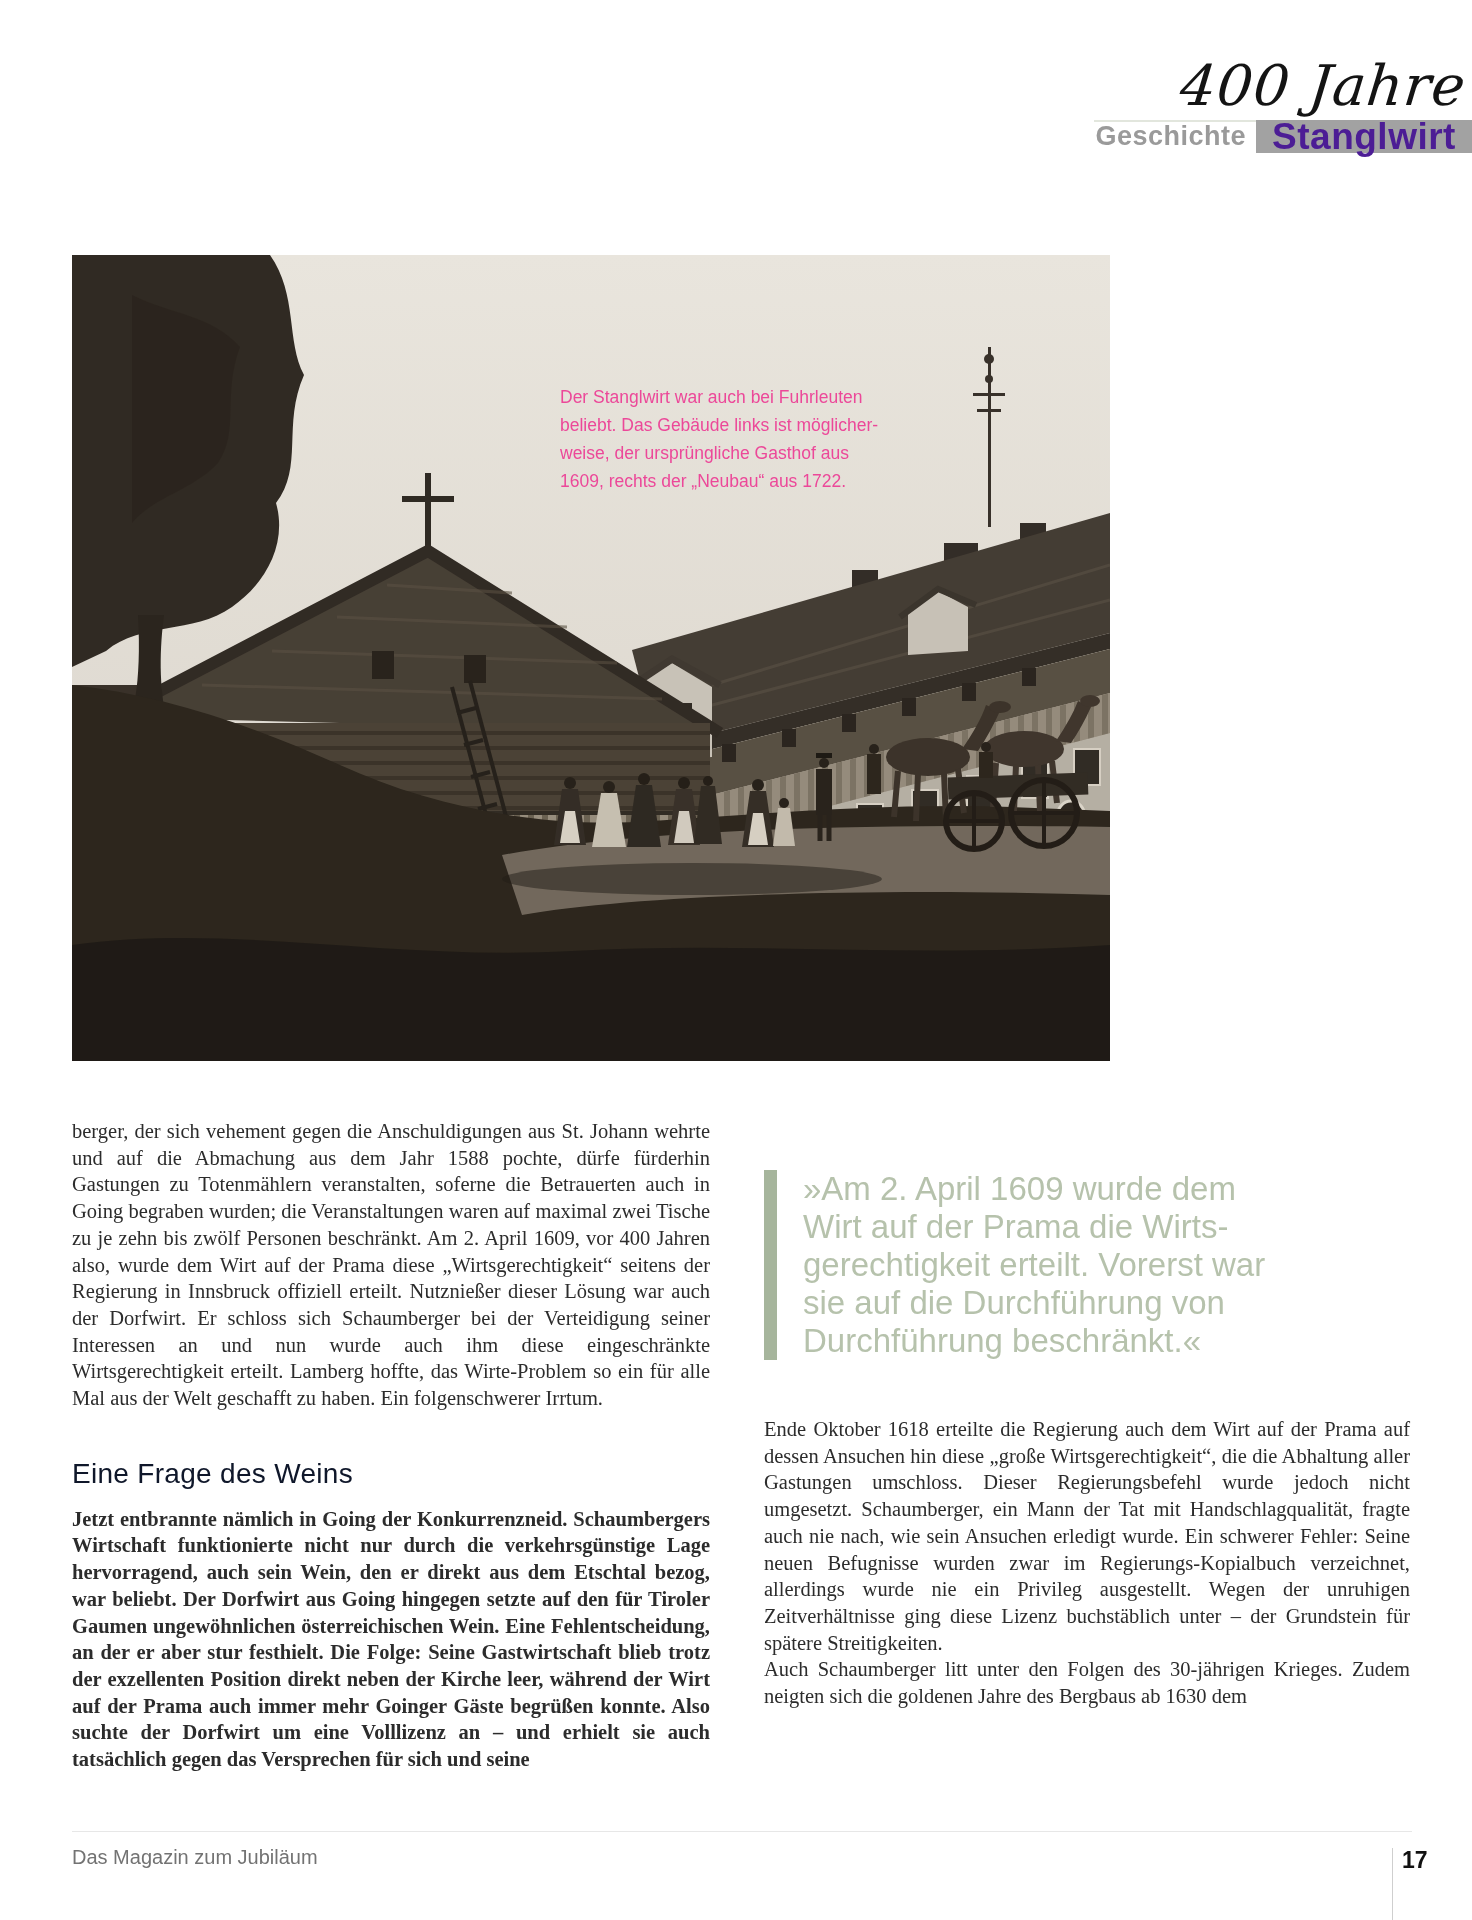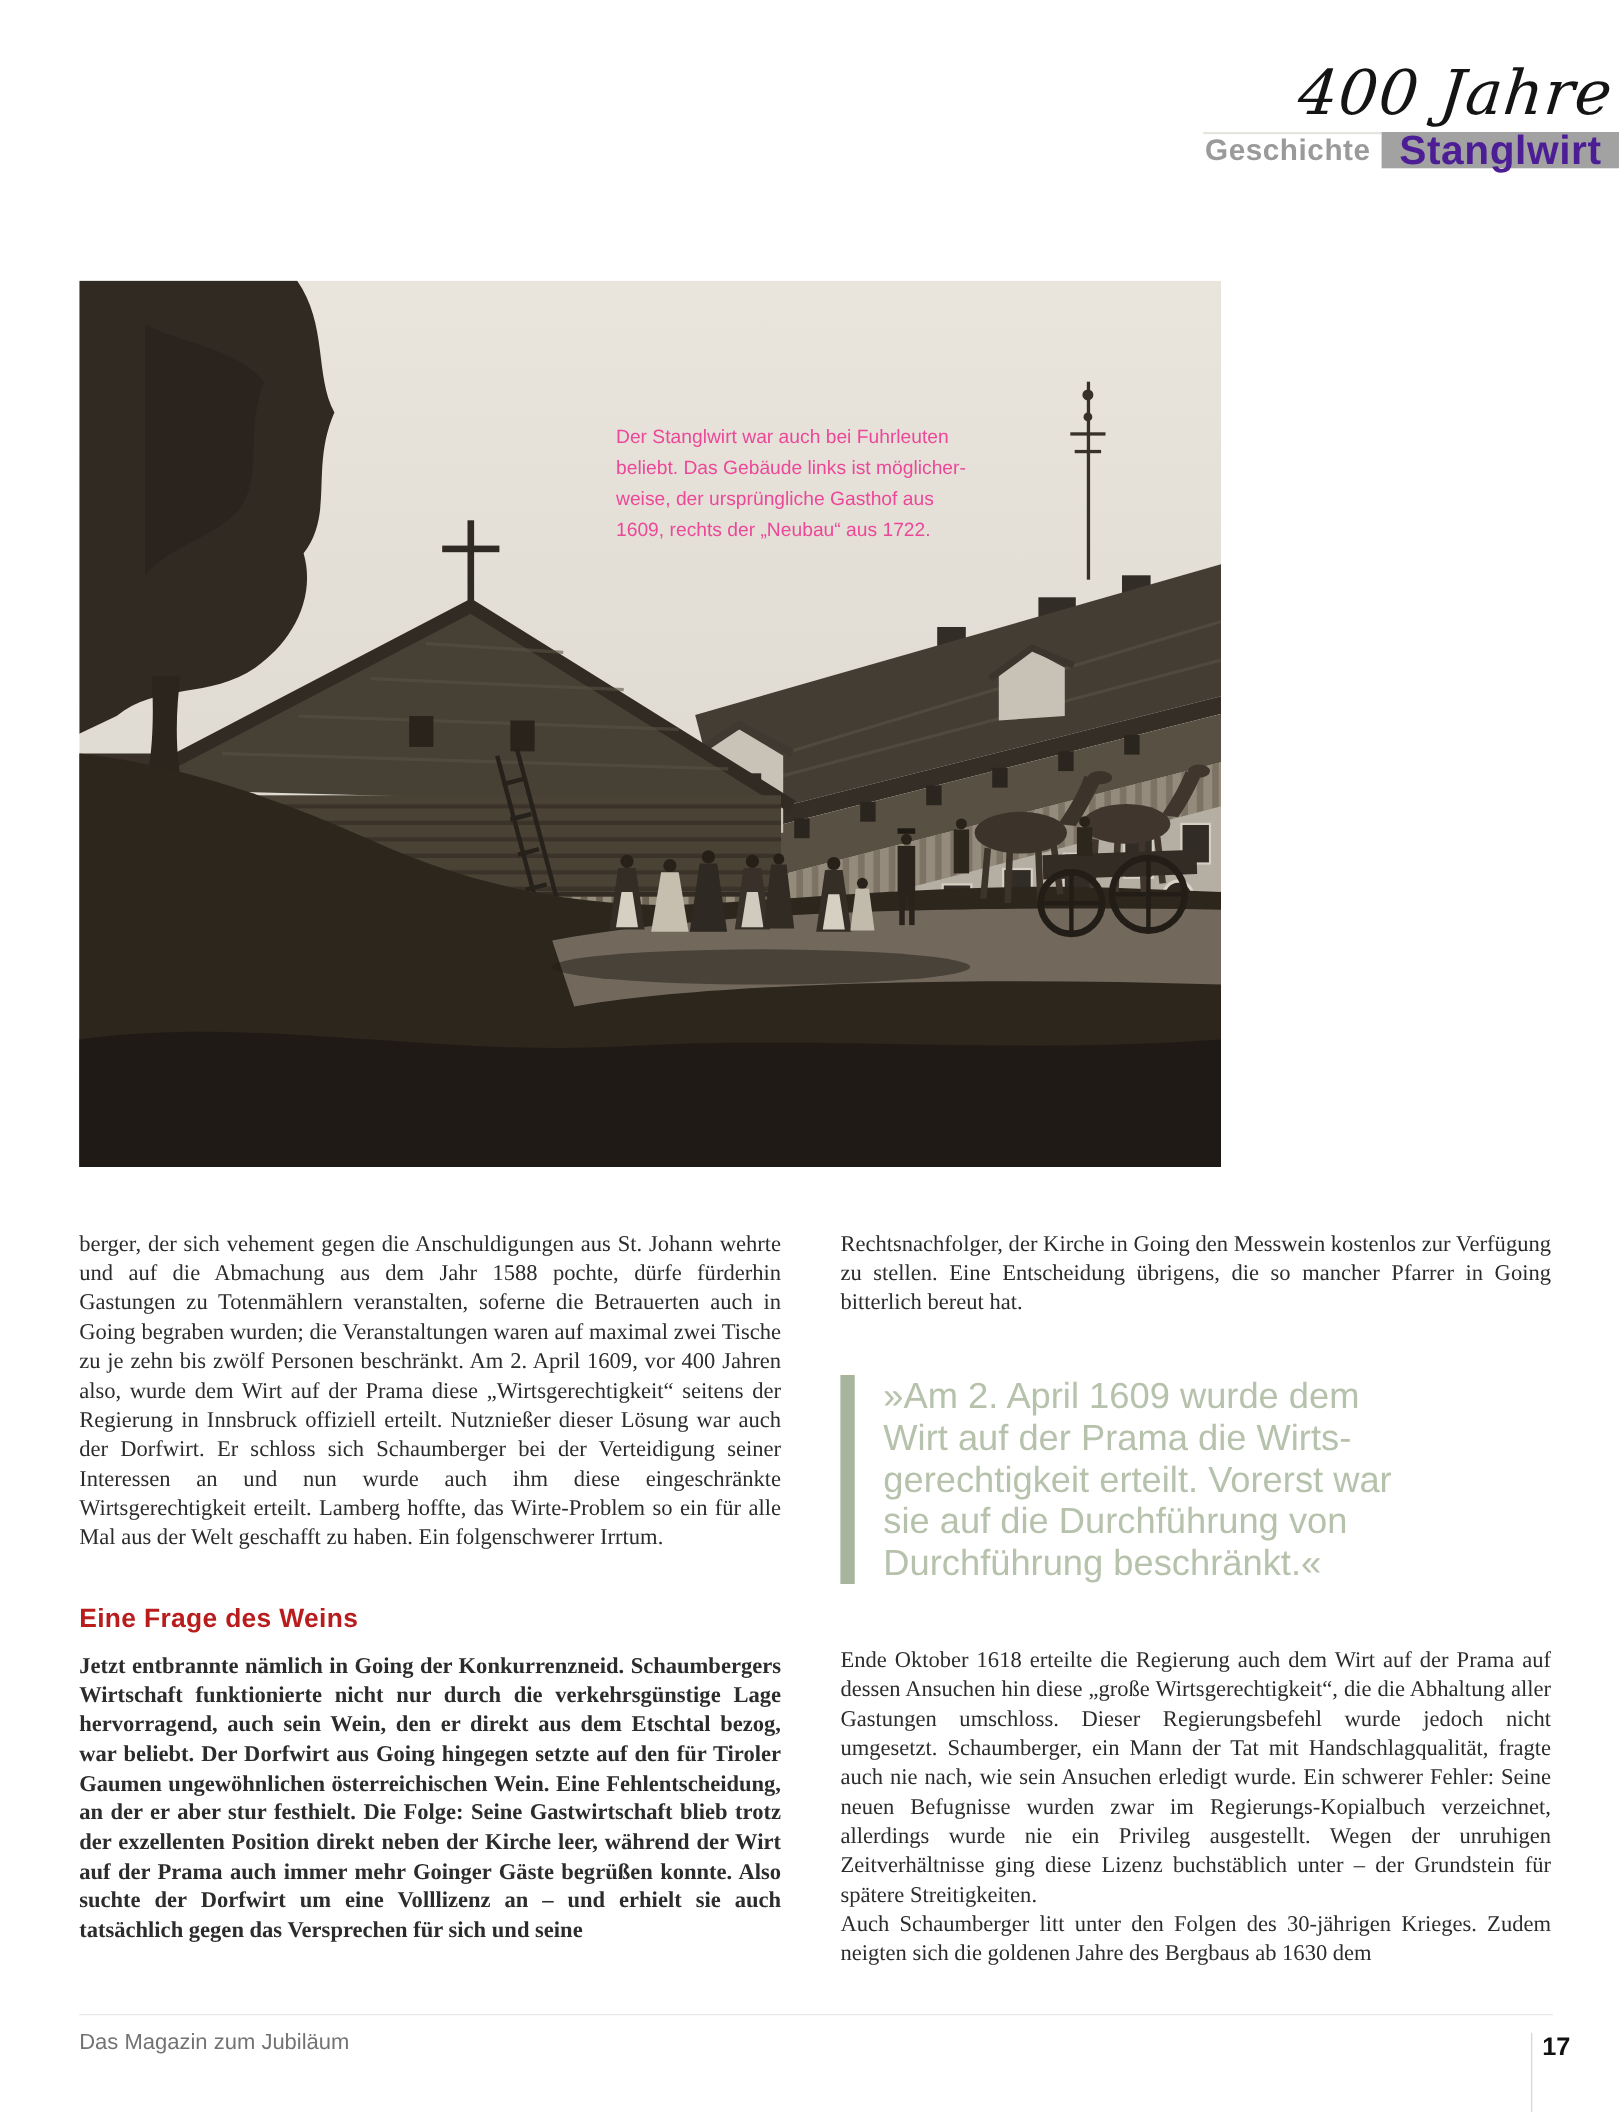--- a/index.html
+++ b/index.html
@@ -24,22 +24,22 @@
   .photo svg{display:block;width:100%;height:100%;}
   .photo-caption{position:absolute;left:488px;top:128px;width:340px;
     font-family:"Liberation Sans", sans-serif;font-size:17.5px;line-height:28px;color:#ec4899;}
 
   
   .col{position:absolute;top:1118px;width:638px;}
   .col-left{left:72px;}
   .col-right{left:764px;width:646px;}
   .body-text{font-size:20.5px;line-height:26.7px;color:#2c2c2c;text-align:justify;
     margin:0;hyphens:auto;-webkit-hyphens:auto;}
-  .subheading{margin:46px 0 16px 0;font-family:"Liberation Sans", sans-serif;font-weight:bold;
-    font-size:24px;color:#b91c1c;letter-spacing:0.3px;}
+  .subheading{margin:46px 0 16px 0;font-family:"Liberation Sans", sans-serif;font-weight:normal;
+    font-size:28px;color:#0f172a;letter-spacing:0.3px;}
   .para-gap{margin-top:12px;font-weight:bold;}
   .pull-quote{margin:52px 0 56px 0;border-left:13px solid #a6b59c;padding-left:26px;
     font-family:"Liberation Sans", sans-serif;font-size:33px;line-height:38px;color:#b6c2ac;}
 
   
   .footer-rule{position:absolute;left:72px;top:1831px;width:1340px;height:1px;background:#e7e7e7;}
   .footer-label{position:absolute;left:72px;top:1846px;font-family:"Liberation Sans", sans-serif;
     font-size:20px;color:#737373;}
   .pagenum-rule{position:absolute;left:1392px;top:1848px;width:1px;height:72px;background:#cfcfcf;}
   .page-number{position:absolute;left:1402px;top:1847px;font-family:Liberation Sans, sans-serif;
@@ -241,21 +241,20 @@
     </div>
   </div>
 
   <div class="col col-left">
     <p class="body-text">berger, der sich vehement gegen die Anschuldigungen aus St. Johann wehrte und auf die Abmachung aus dem Jahr 1588 pochte, dürfe fürderhin Gastungen zu Totenmählern veranstalten, soferne die Betrauerten auch in Going begraben wurden; die Veranstaltungen waren auf maximal zwei Tische zu je zehn bis zwölf Personen beschränkt. Am 2. April 1609, vor 400 Jahren also, wurde dem Wirt auf der Prama diese „Wirtsgerechtigkeit“ seitens der Regierung in Innsbruck offiziell erteilt. Nutznießer dieser Lösung war auch der Dorfwirt. Er schloss sich Schaumberger bei der Verteidigung seiner Interessen an und nun wurde auch ihm diese eingeschränkte Wirtsgerechtigkeit erteilt. Lamberg hoffte, das Wirte-Problem so ein für alle Mal aus der Welt geschafft zu haben. Ein folgenschwerer Irrtum.</p>
     <h2 class="subheading">Eine Frage des Weins</h2>
     <p class="body-text para-gap">Jetzt entbrannte nämlich in Going der Konkurrenzneid. Schaumbergers Wirtschaft funktionierte nicht nur durch die verkehrsgünstige Lage hervorragend, auch sein Wein, den er direkt aus dem Etschtal bezog, war beliebt. Der Dorfwirt aus Going hingegen setzte auf den für Tiroler Gaumen ungewöhnlichen österreichischen Wein. Eine Fehlentscheidung, an der er aber stur festhielt. Die Folge: Seine Gastwirtschaft blieb trotz der exzellenten Position direkt neben der Kirche leer, während der Wirt auf der Prama auch immer mehr Goinger Gäste begrüßen konnte. Also suchte der Dorfwirt um eine Volllizenz an – und erhielt sie auch tatsächlich gegen das Versprechen für sich und seine</p>
   </div>
 
   <div class="col col-right">
-    <p class="body-text">Rechtsnachfolger, der Kirche in Going den Messwein kostenlos zur Verfügung zu stellen. Eine Entscheidung übrigens, die so mancher Pfarrer in Going bitterlich bereut hat.</p>
     <div class="pull-quote">
       <div>»Am 2. April 1609 wurde dem</div>
       <div>Wirt auf der Prama die Wirts-</div>
       <div>gerechtigkeit erteilt. Vorerst war</div>
       <div>sie auf die Durchführung von</div>
       <div>Durchführung beschränkt.«</div>
     </div>
     <p class="body-text">Ende Oktober 1618 erteilte die Regierung auch dem Wirt auf der Prama auf dessen Ansuchen hin diese „große Wirtsgerechtigkeit“, die die Abhaltung aller Gastungen umschloss. Dieser Regierungsbefehl wurde jedoch nicht umgesetzt. Schaumberger, ein Mann der Tat mit Handschlagqualität, fragte auch nie nach, wie sein Ansuchen erledigt wurde. Ein schwerer Fehler: Seine neuen Befugnisse wurden zwar im Regierungs-Kopialbuch verzeichnet, allerdings wurde nie ein Privileg ausgestellt. Wegen der unruhigen Zeitverhältnisse ging diese Lizenz buchstäblich unter – der Grundstein für spätere Streitigkeiten.</p>
     <p class="body-text">Auch Schaumberger litt unter den Folgen des 30-jährigen Krieges. Zudem neigten sich die goldenen Jahre des Bergbaus ab 1630 dem</p>
   </div>

